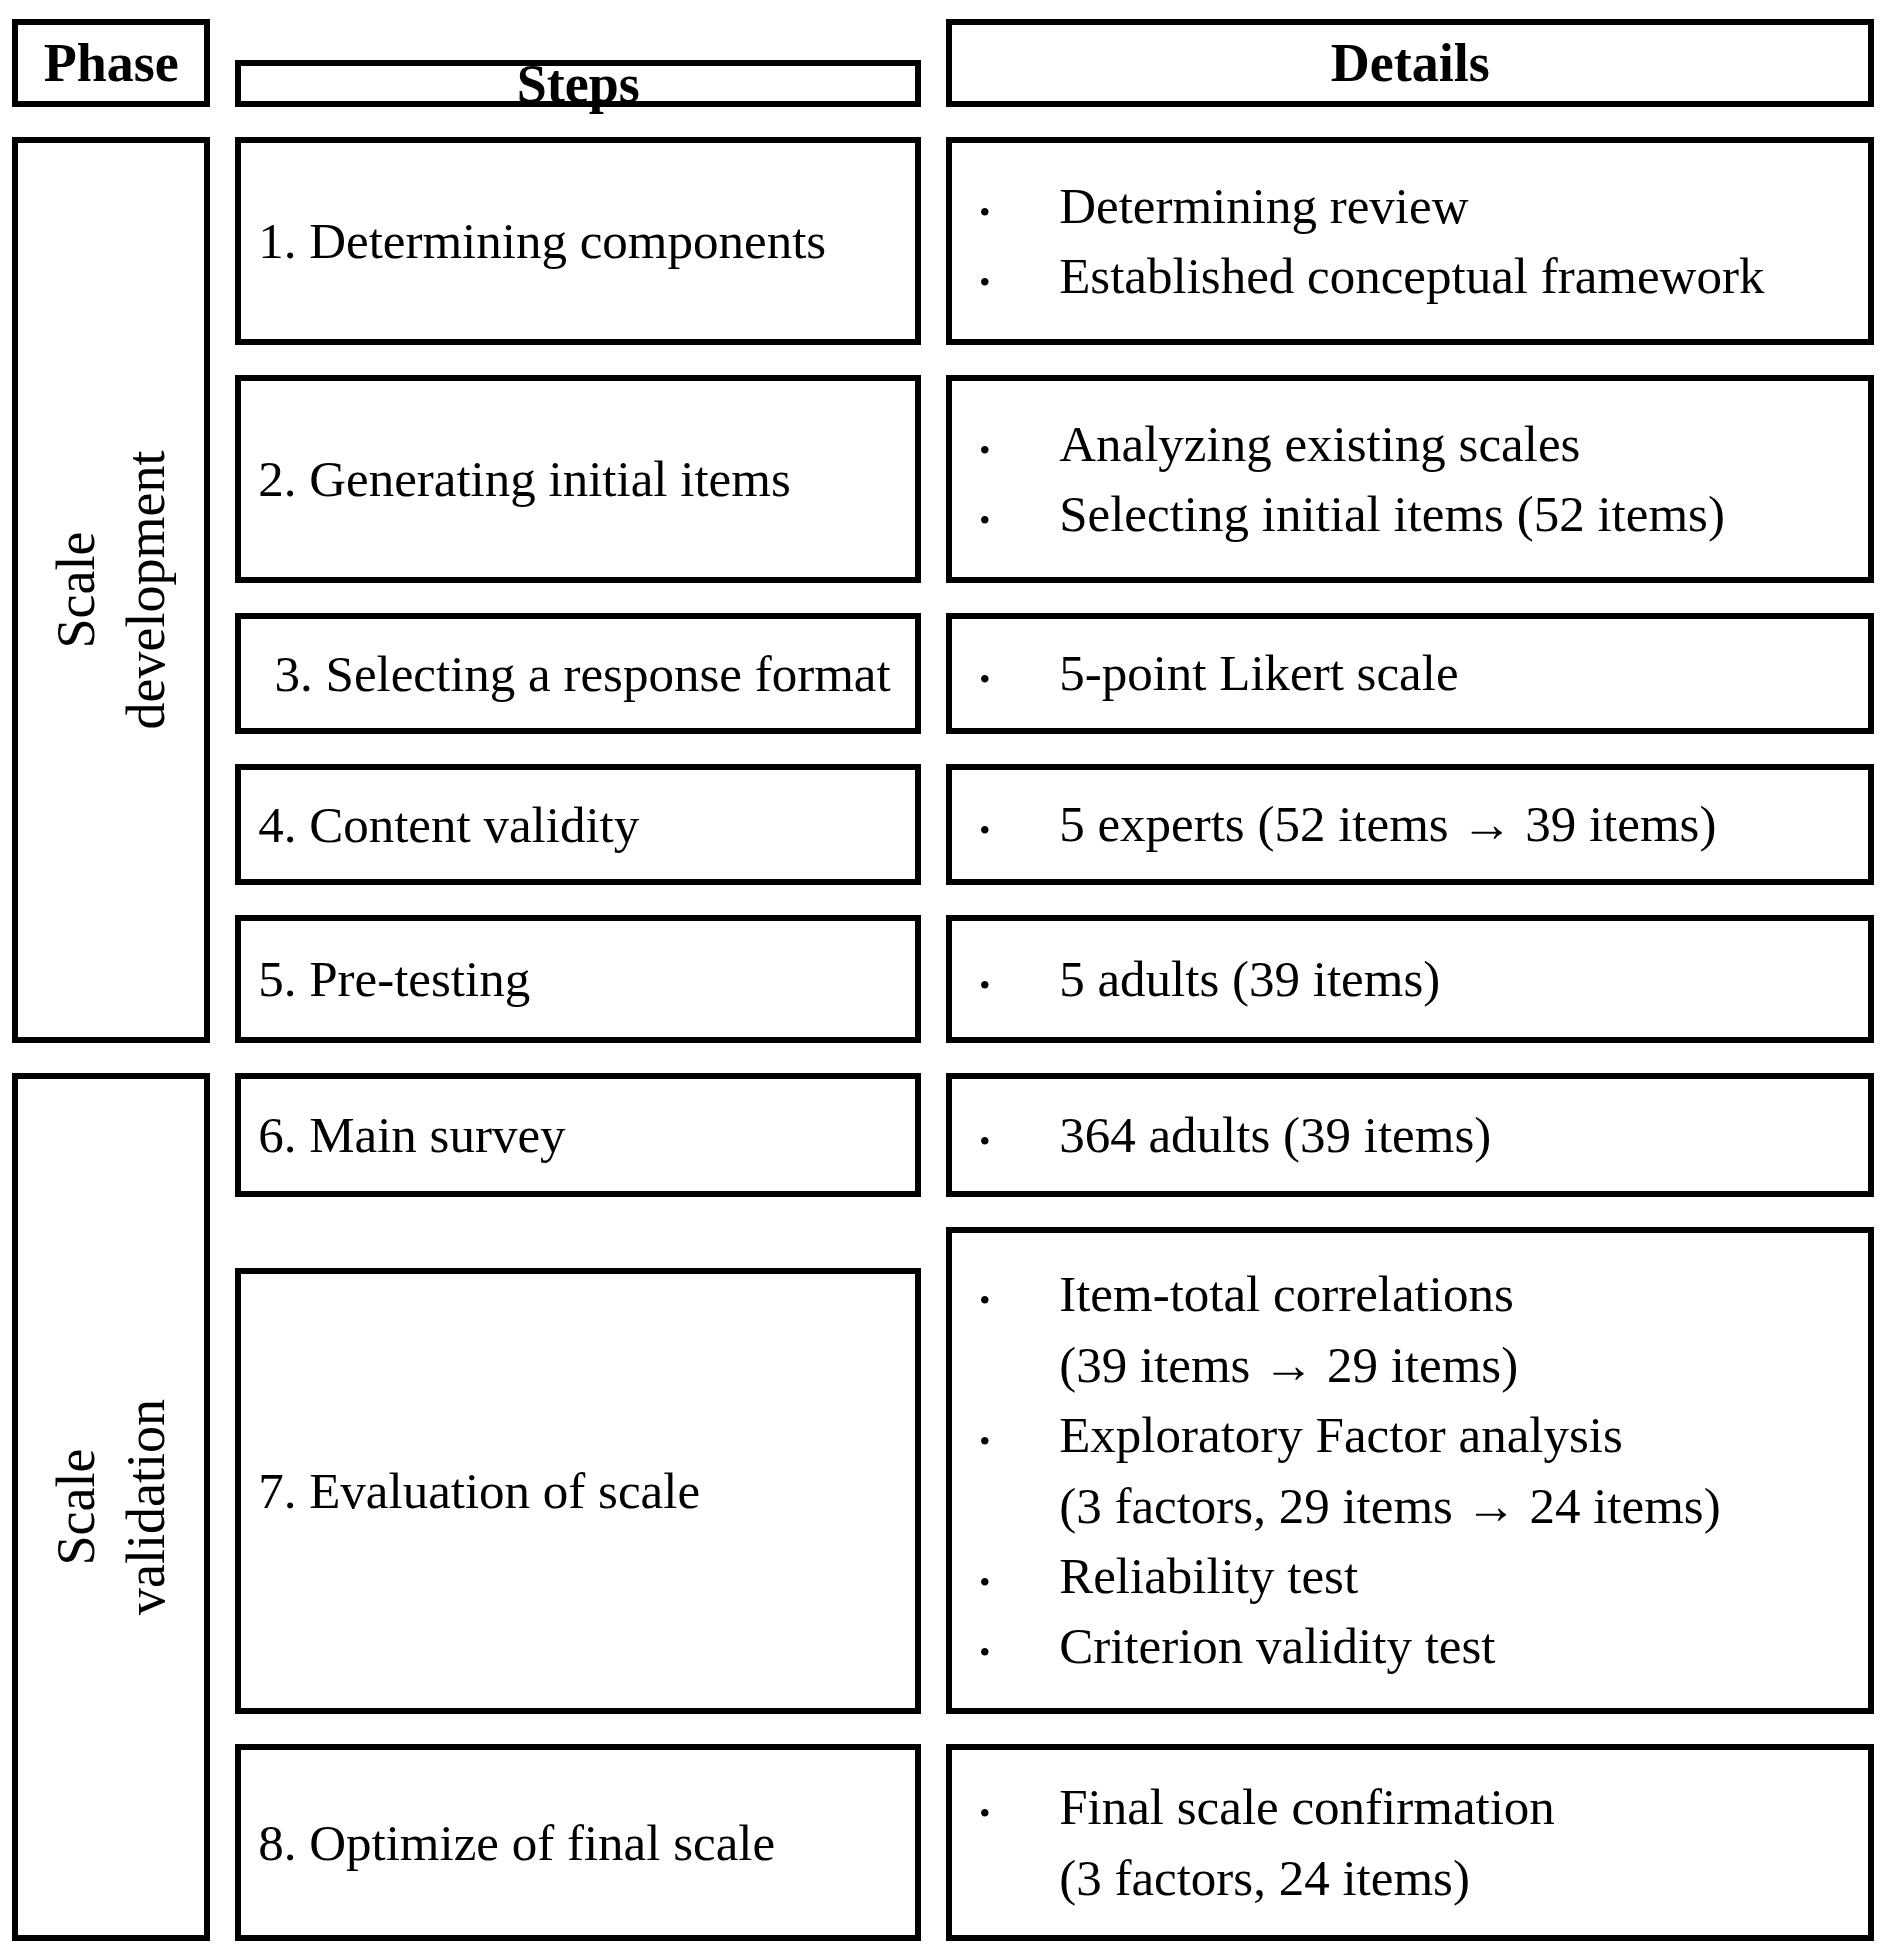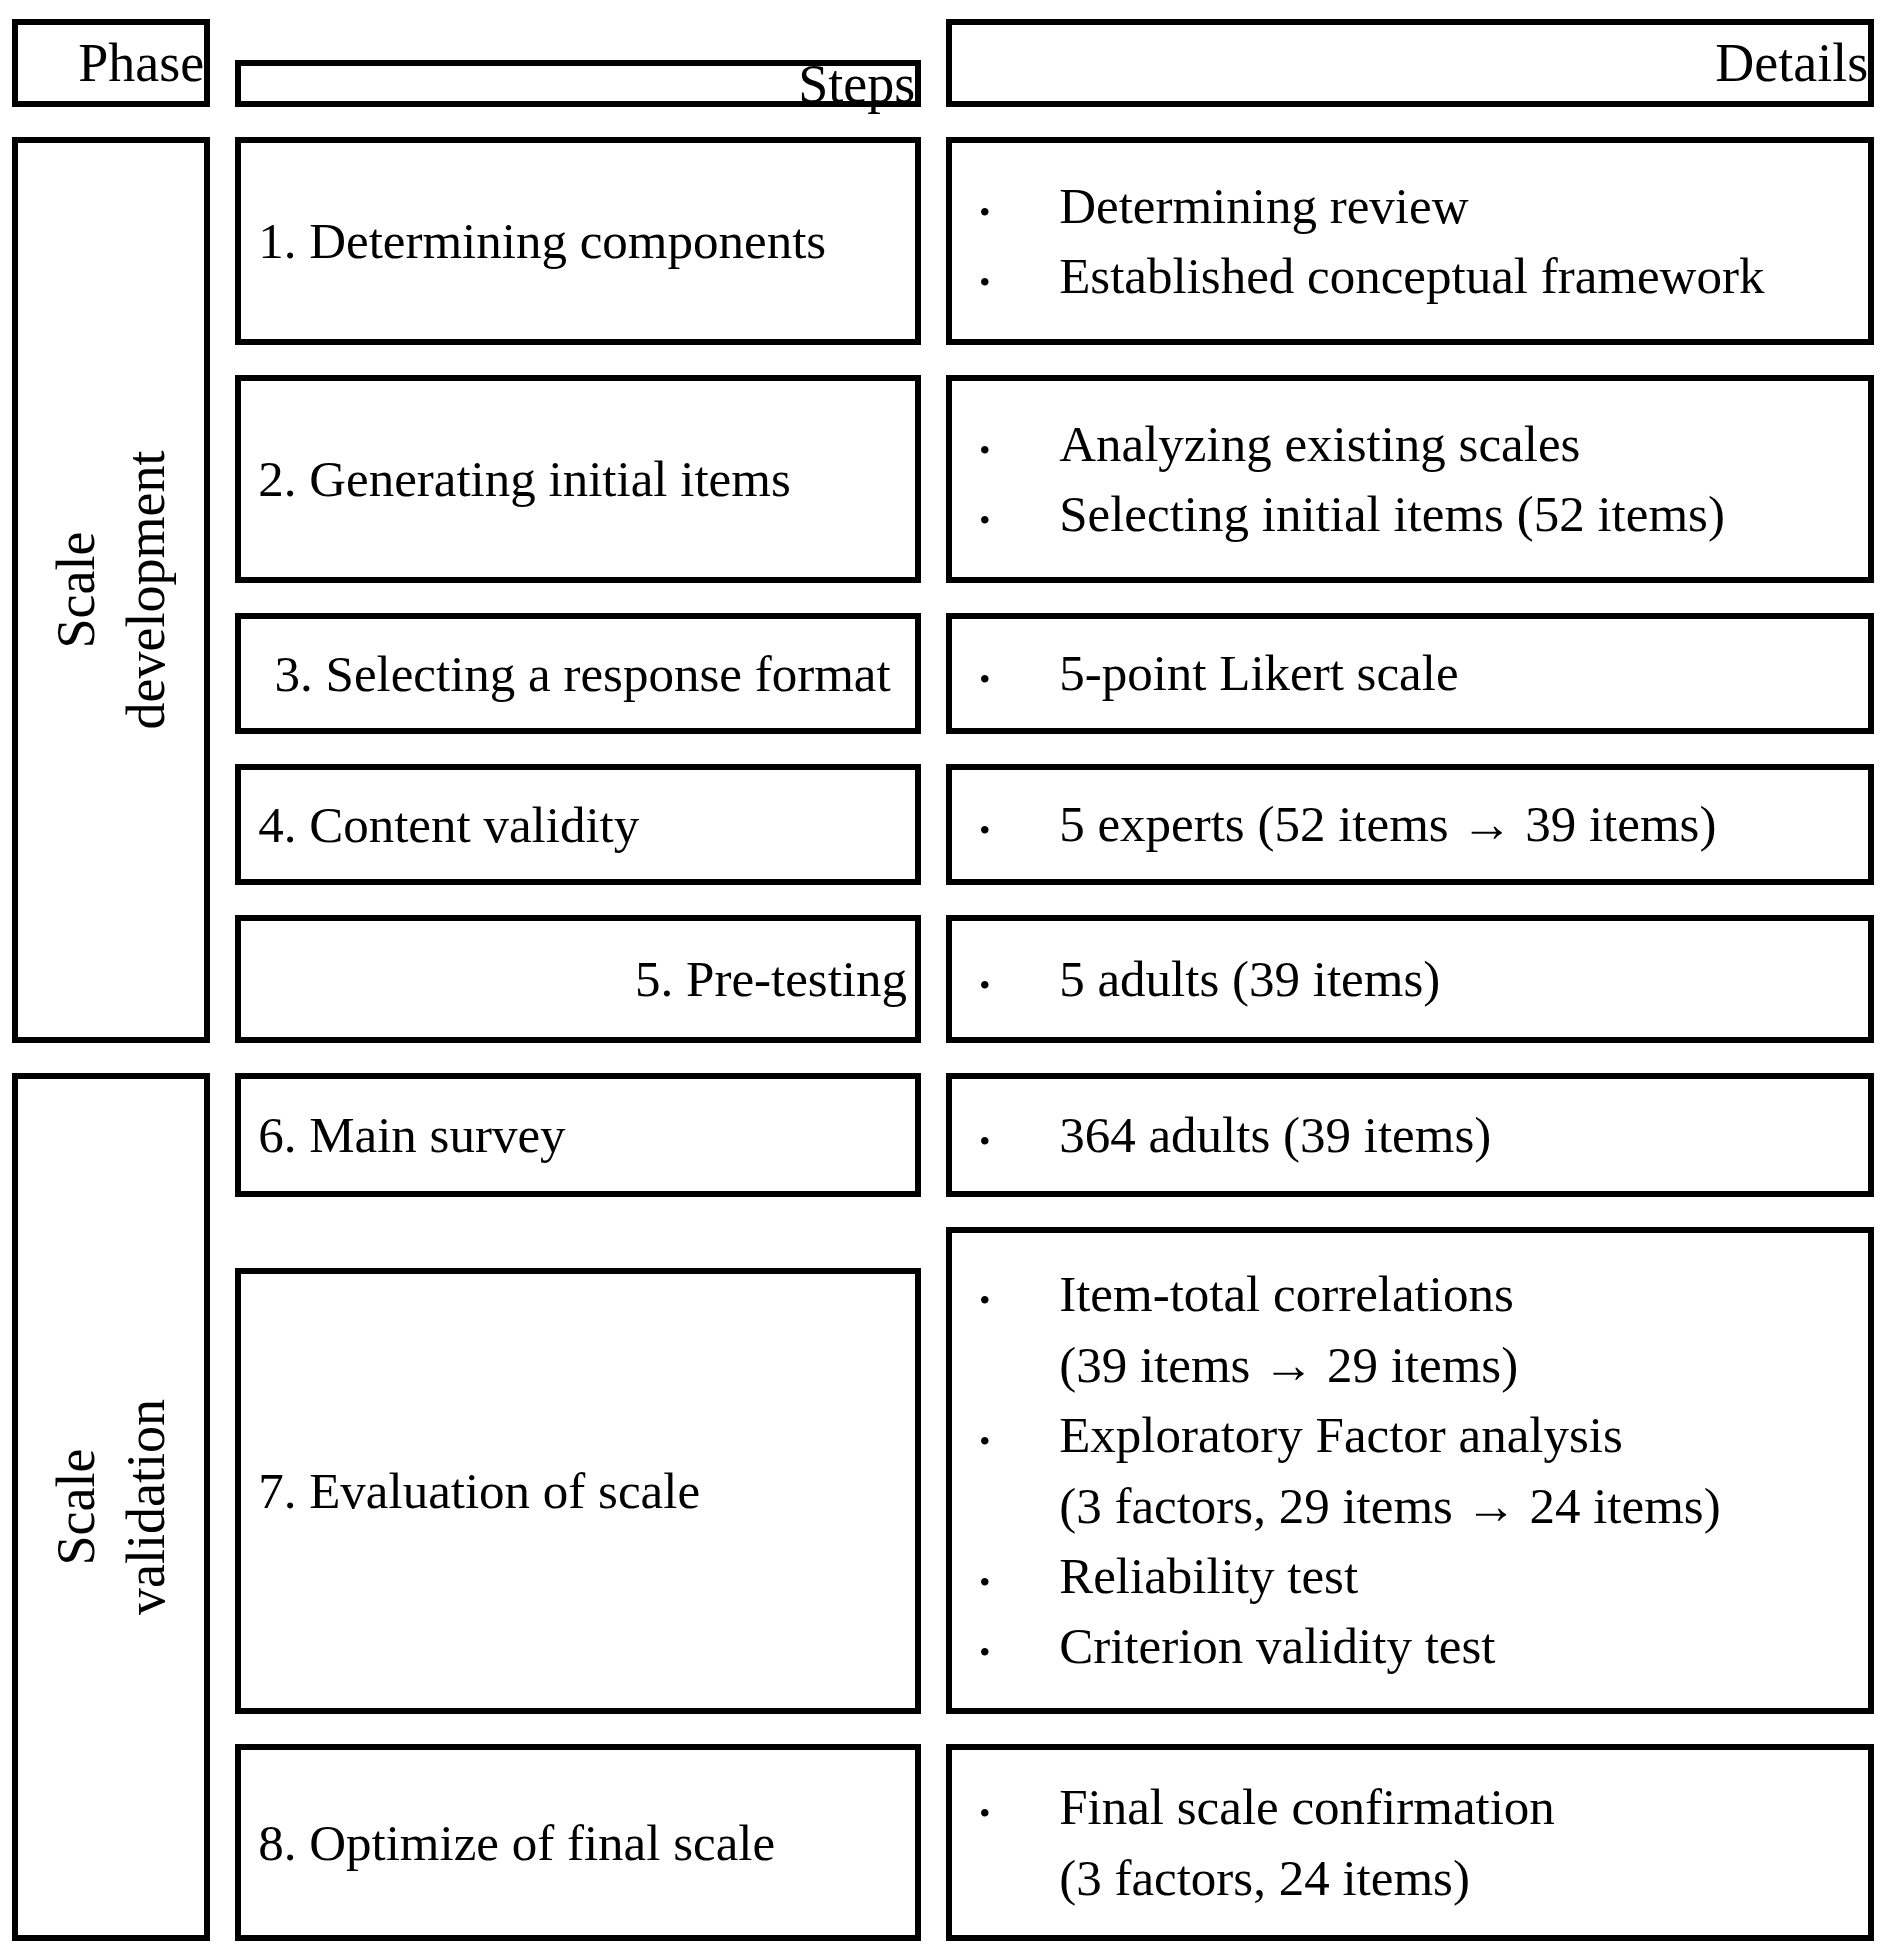--- a/index.html
+++ b/index.html
@@ -23,22 +23,23 @@
     color: #000000;
   }
   .box {
     border: 6.1px solid #000000;
     background: #ffffff;
     box-sizing: border-box;
   }
   .hdr {
     display: flex;
     align-items: center;
-    justify-content: flex-end;
+    justify-content: center;
     font-size: 54px;
+    font-weight: bold;
   }
   .step {
     display: flex;
     align-items: center;
     font-size: 51px;
     padding-left: 17px;
     padding-right: 8.2px;
   }
   .details {
     display: flex;
@@ -135,21 +136,21 @@
   <div class="box step" style="grid-row:5; grid-column:2;text-align:center;">
     <span>4. Content validity</span>
   </div>
   <div class="box details" style="grid-row:5; grid-column:3;">
     <div class="dline">
       <span class="marker">•</span>
       <span>5 experts (52 items → 39 items)</span>
     </div>
   </div>
 
-  <div class="box step" style="grid-row:6; grid-column:2;justify-content:flex-end;">
+  <div class="box step" style="grid-row:6; grid-column:2;">
     <span>5. Pre-testing</span>
   </div>
   <div class="box details" style="grid-row:6; grid-column:3;">
     <div class="dline">
       <span class="marker">•</span>
       <span>5 adults (39 items)</span>
     </div>
   </div>
 
   <div class="box phase-box" style="grid-row:7 / 10; grid-column:1;">

